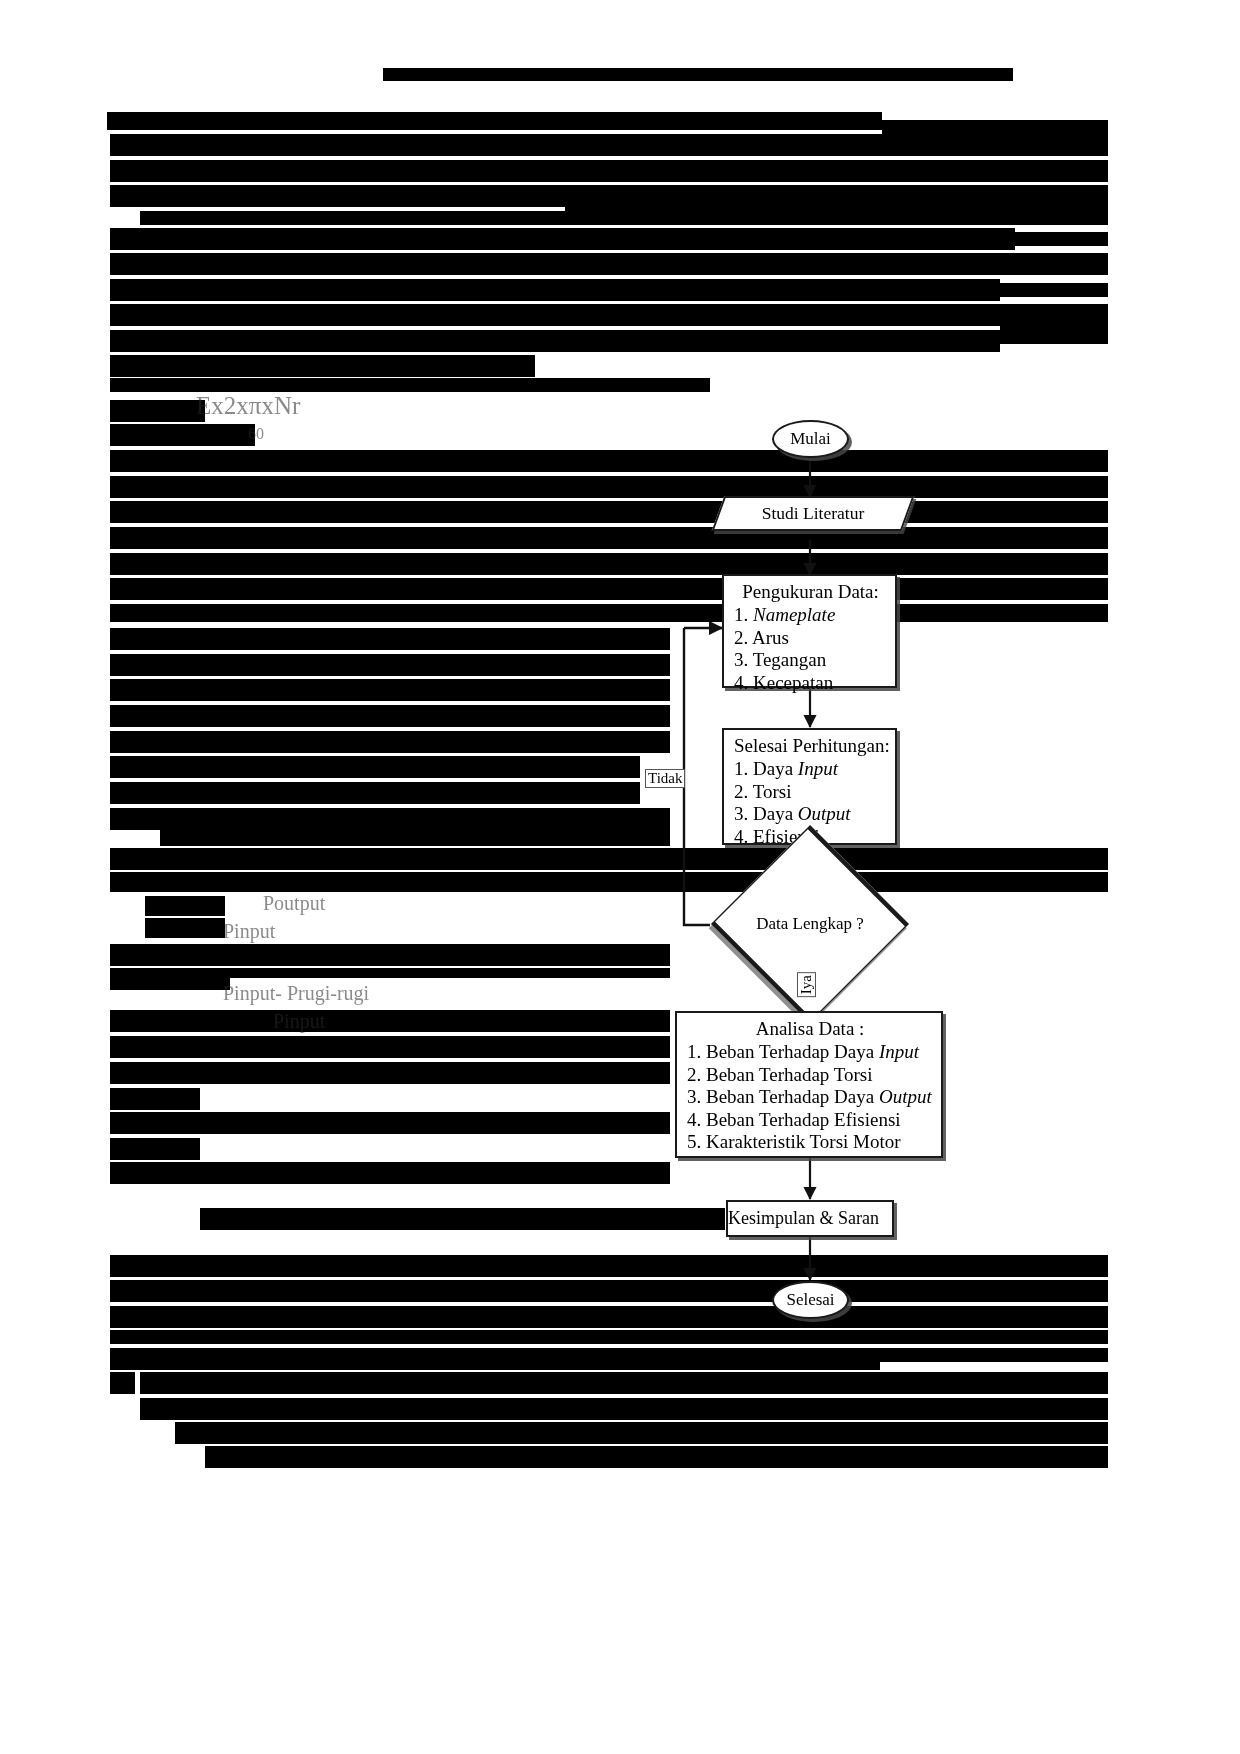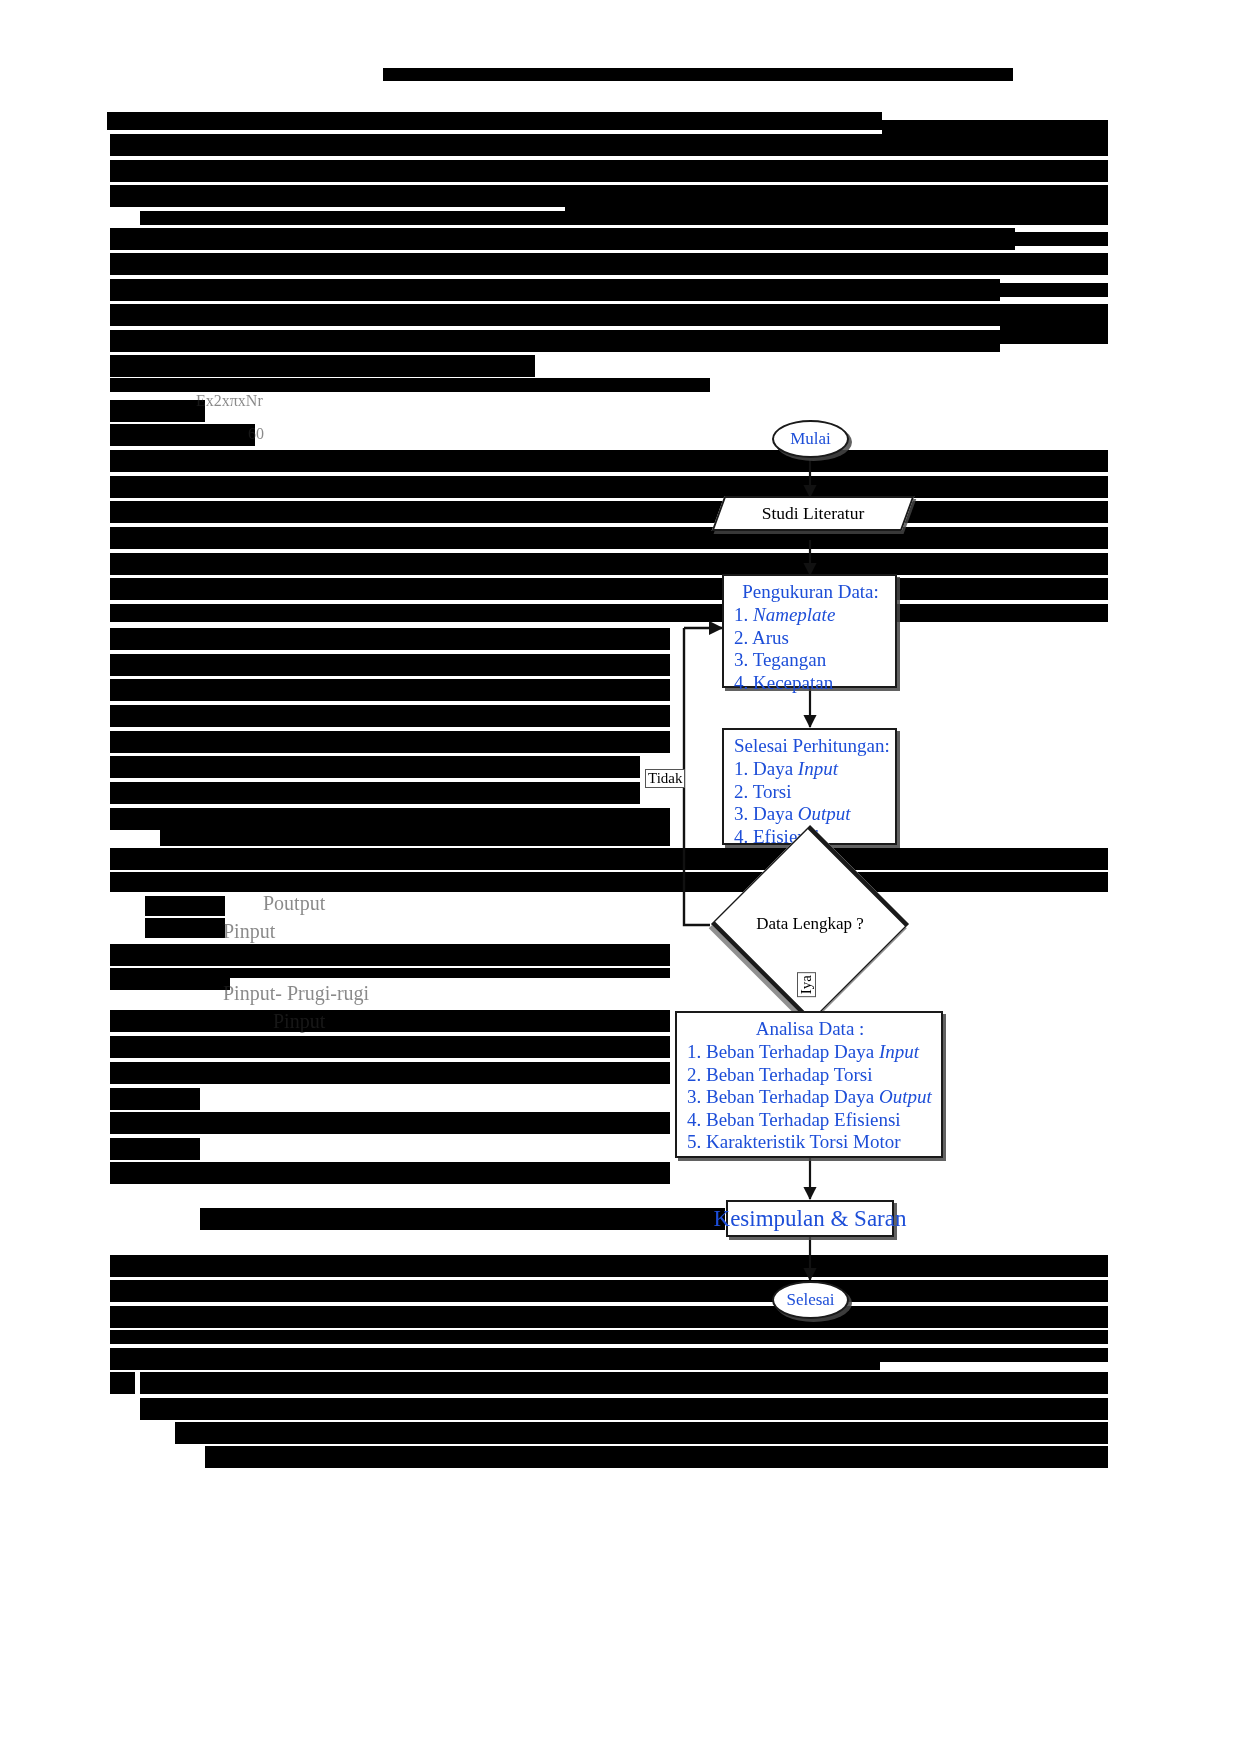--- a/index.html
+++ b/index.html
@@ -34,21 +34,21 @@
     position: absolute;
     left: 0; top: 0;
     width: 1240px; height: 1754px;
     pointer-events: none;
   }
   .node {
     position: absolute;
     background: #ffffff;
     border: 2px solid #1a1a1a;
     box-shadow: 3px 3px 0 rgba(70,70,70,.85);
-    color: #1d4ed8;
+    color: #000000;
     text-align: center;
     font-family: "Liberation Serif", serif;
   }
   .node.oval {
     border-radius: 50% / 50%;
     border-width: 2px;
     display: flex;
     align-items: center;
     justify-content: center;
     font-size: 17px;
@@ -65,22 +65,21 @@
     white-space: nowrap;
   }
   .node.listbox .li {
     display: block;
     text-align: left;
     white-space: nowrap;
   }
   .node.plainbox {
     display: flex;
     align-items: center;
-    justify-content: center;
-    font-size: 23px;
+    font-size: 18px;
     white-space: nowrap;
   }
   
   .para {
     position: absolute;
     width: 190px; height: 35px;
   }
   .para .shape {
     position: absolute;
     inset: 0;
@@ -195,21 +194,21 @@
     <div class="redact" style="left: 110px; top: 1330px; width: 998px; height: 14px; background: rgb(0, 0, 0);"></div>
     <div class="redact" style="left: 110px; top: 1348px; width: 770px; height: 22px; background: rgb(0, 0, 0);"></div>
     <div class="redact" style="left: 880px; top: 1348px; width: 228px; height: 14px; background: rgb(0, 0, 0);"></div>
     <div class="redact" style="left: 110px; top: 1372px; width: 25px; height: 22px; background: rgb(0, 0, 0);"></div>
     <div class="redact" style="left: 140px; top: 1372px; width: 968px; height: 22px; background: rgb(0, 0, 0);"></div>
     <div class="redact" style="left: 140px; top: 1398px; width: 968px; height: 22px; background: rgb(0, 0, 0);"></div>
     <div class="redact" style="left: 175px; top: 1422px; width: 933px; height: 22px; background: rgb(0, 0, 0);"></div>
     <div class="redact" style="left: 205px; top: 1446px; width: 903px; height: 22px; background: rgb(0, 0, 0);"></div>
   </div>
 
-<div class="formula" style="left:196px; top:392px; font-size:16px;">Ex2xπxNr</div>
+<div class="formula" style="left:196px; top:392px; font-size:25px;">Ex2xπxNr</div>
 <div class="formula" style="left:248px; top:425px; font-size:16px;">60</div>
 <div class="formula" style="left:223px; top:892px; font-size:20px;margin-left:40px;">Poutput</div>
 <div class="formula" style="left:223px; top:920px; font-size:20px;">Pinput</div>
 <div class="formula" style="left:223px; top:982px; font-size:20px;">Pinput- Prugi-rugi</div>
 <div class="formula" style="left:273px; top:1010px; font-size:20px;">Pinput</div>
 
 <svg id="flowchart" viewBox="0 0 1240 1754" xmlns="http://www.w3.org/2000/svg">
   <defs>
     <marker id="arr" markerWidth="9" markerHeight="9" refX="5.5" refY="3" orient="auto" markerUnits="strokeWidth">
       <path d="M0,0 L6,3 L0,6 z" fill="#111"></path>

